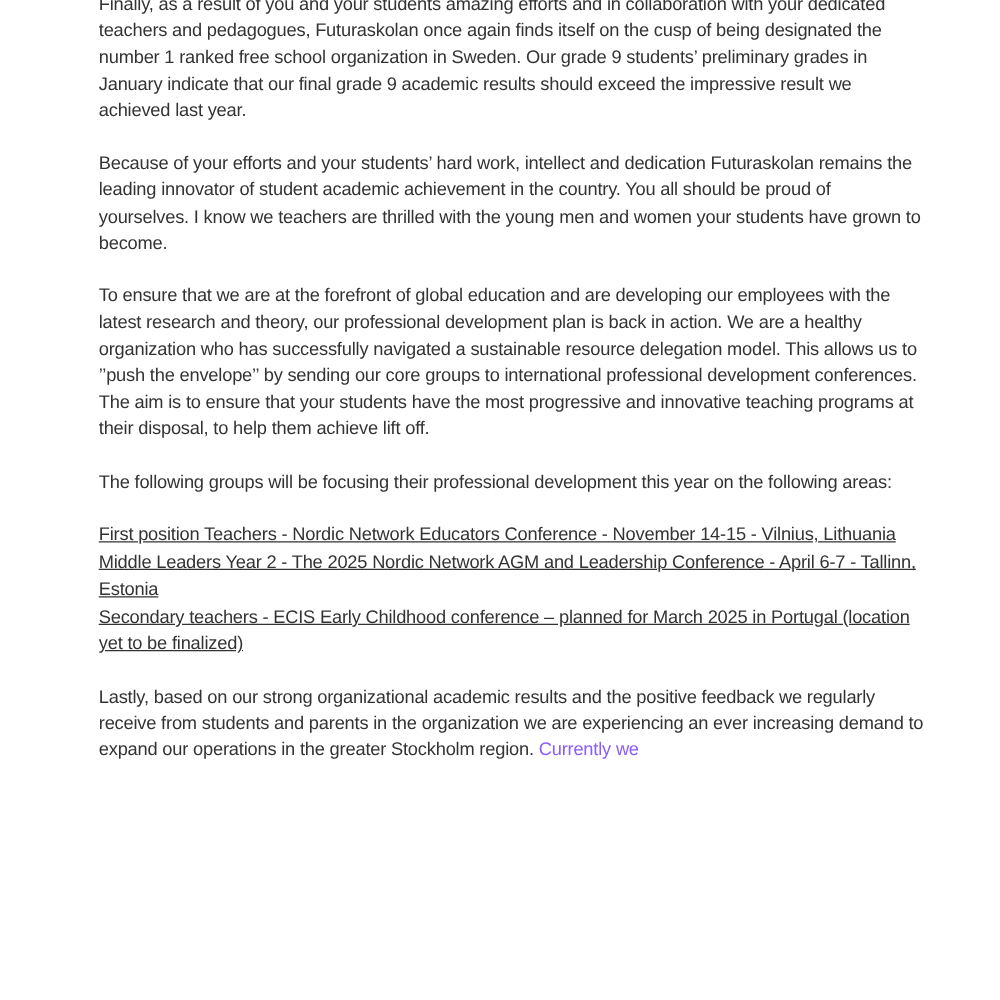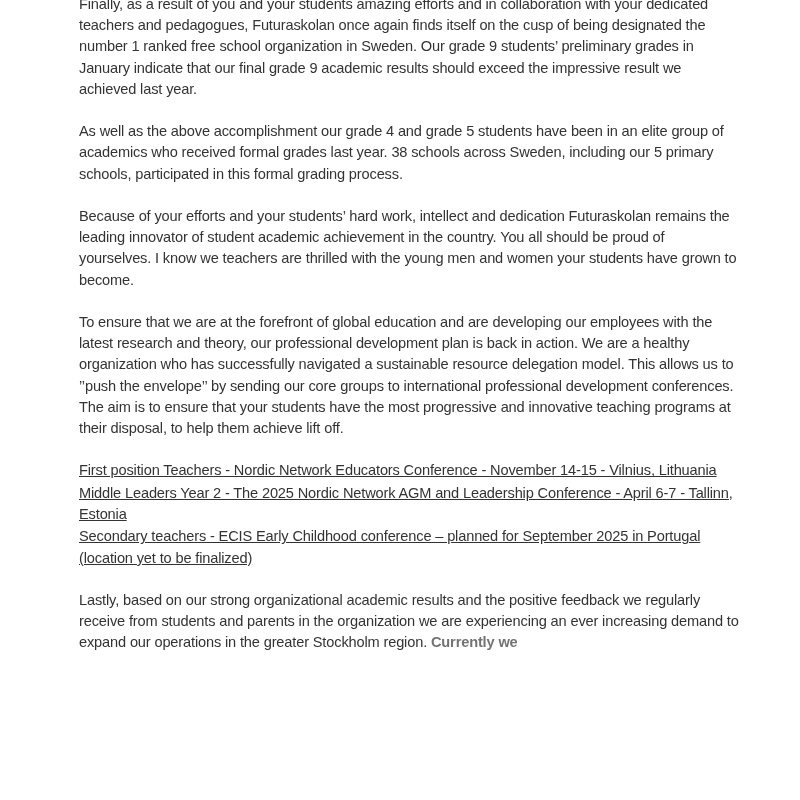--- a/index.html
+++ b/index.html
@@ -32,32 +32,32 @@
       margin: 0 0 21.2px 0;
       padding: 0;
       list-style: none;
       text-decoration: underline;
     }
     .conf-list li {
       margin: 0 0 1.2px 0;
       padding: 0;
     }
     .bold {
-      font-weight: bold;
-      color: #737373;
+      font-weight: normal;
+      color: #8b5cf6;
       margin-top: 12px;
     }
   </style>
 </head>
 <body>
 
 <div class="doc">
   <p>Finally, as a result of you and your students amazing efforts and in collaboration with your dedicated teachers and pedagogues, Futuraskolan once again finds itself on the cusp of being designated the number 1 ranked free school organization in Sweden. Our grade 9 students’ preliminary grades in January indicate that our final grade 9 academic results should exceed the impressive result we achieved last year.</p>
-  <p>As well as the above accomplishment our grade 4 and grade 5 students have been in an elite group of academics who received formal grades last year. 38 schools across Sweden, including our 5 primary schools, participated in this formal grading process.</p>
   <p>Because of your efforts and your students’ hard work, intellect and dedication Futuraskolan remains the leading innovator of student academic achievement in the country. You all should be proud of yourselves. I know we teachers are thrilled with the young men and women your students have grown to become.</p>
   <p>To ensure that we are at the forefront of global education and are developing our employees with the latest research and theory, our professional development plan is back in action. We are a healthy organization who has successfully navigated a sustainable resource delegation model. This allows us to ’’push the envelope’’ by sending our core groups to international professional development conferences. The aim is to ensure that your students have the most progressive and innovative teaching programs at their disposal, to help them achieve lift off.</p>
+  <p>The following groups will be focusing their professional development this year on the following areas:</p>
   <ul class="conf-list">
     <li>First position Teachers - Nordic Network Educators Conference - November 14-15 - Vilnius, Lithuania</li>
     <li>Middle Leaders Year 2 - The 2025 Nordic Network AGM and Leadership Conference - April 6-7 - Tallinn, Estonia</li>
-    <li>Secondary teachers - ECIS Early Childhood conference – planned for September 2025 in Portugal (location yet to be finalized)</li>
+    <li>Secondary teachers - ECIS Early Childhood conference – planned for March 2025 in Portugal (location yet to be finalized)</li>
   </ul>
   <p><span>Lastly, based on our strong organizational academic results and the positive feedback we regularly receive from students and parents in the organization we are experiencing an ever increasing demand to expand our operations in the greater Stockholm region. </span><span class="bold">Currently we</span></p>
 </div>
 
 </body></html>

